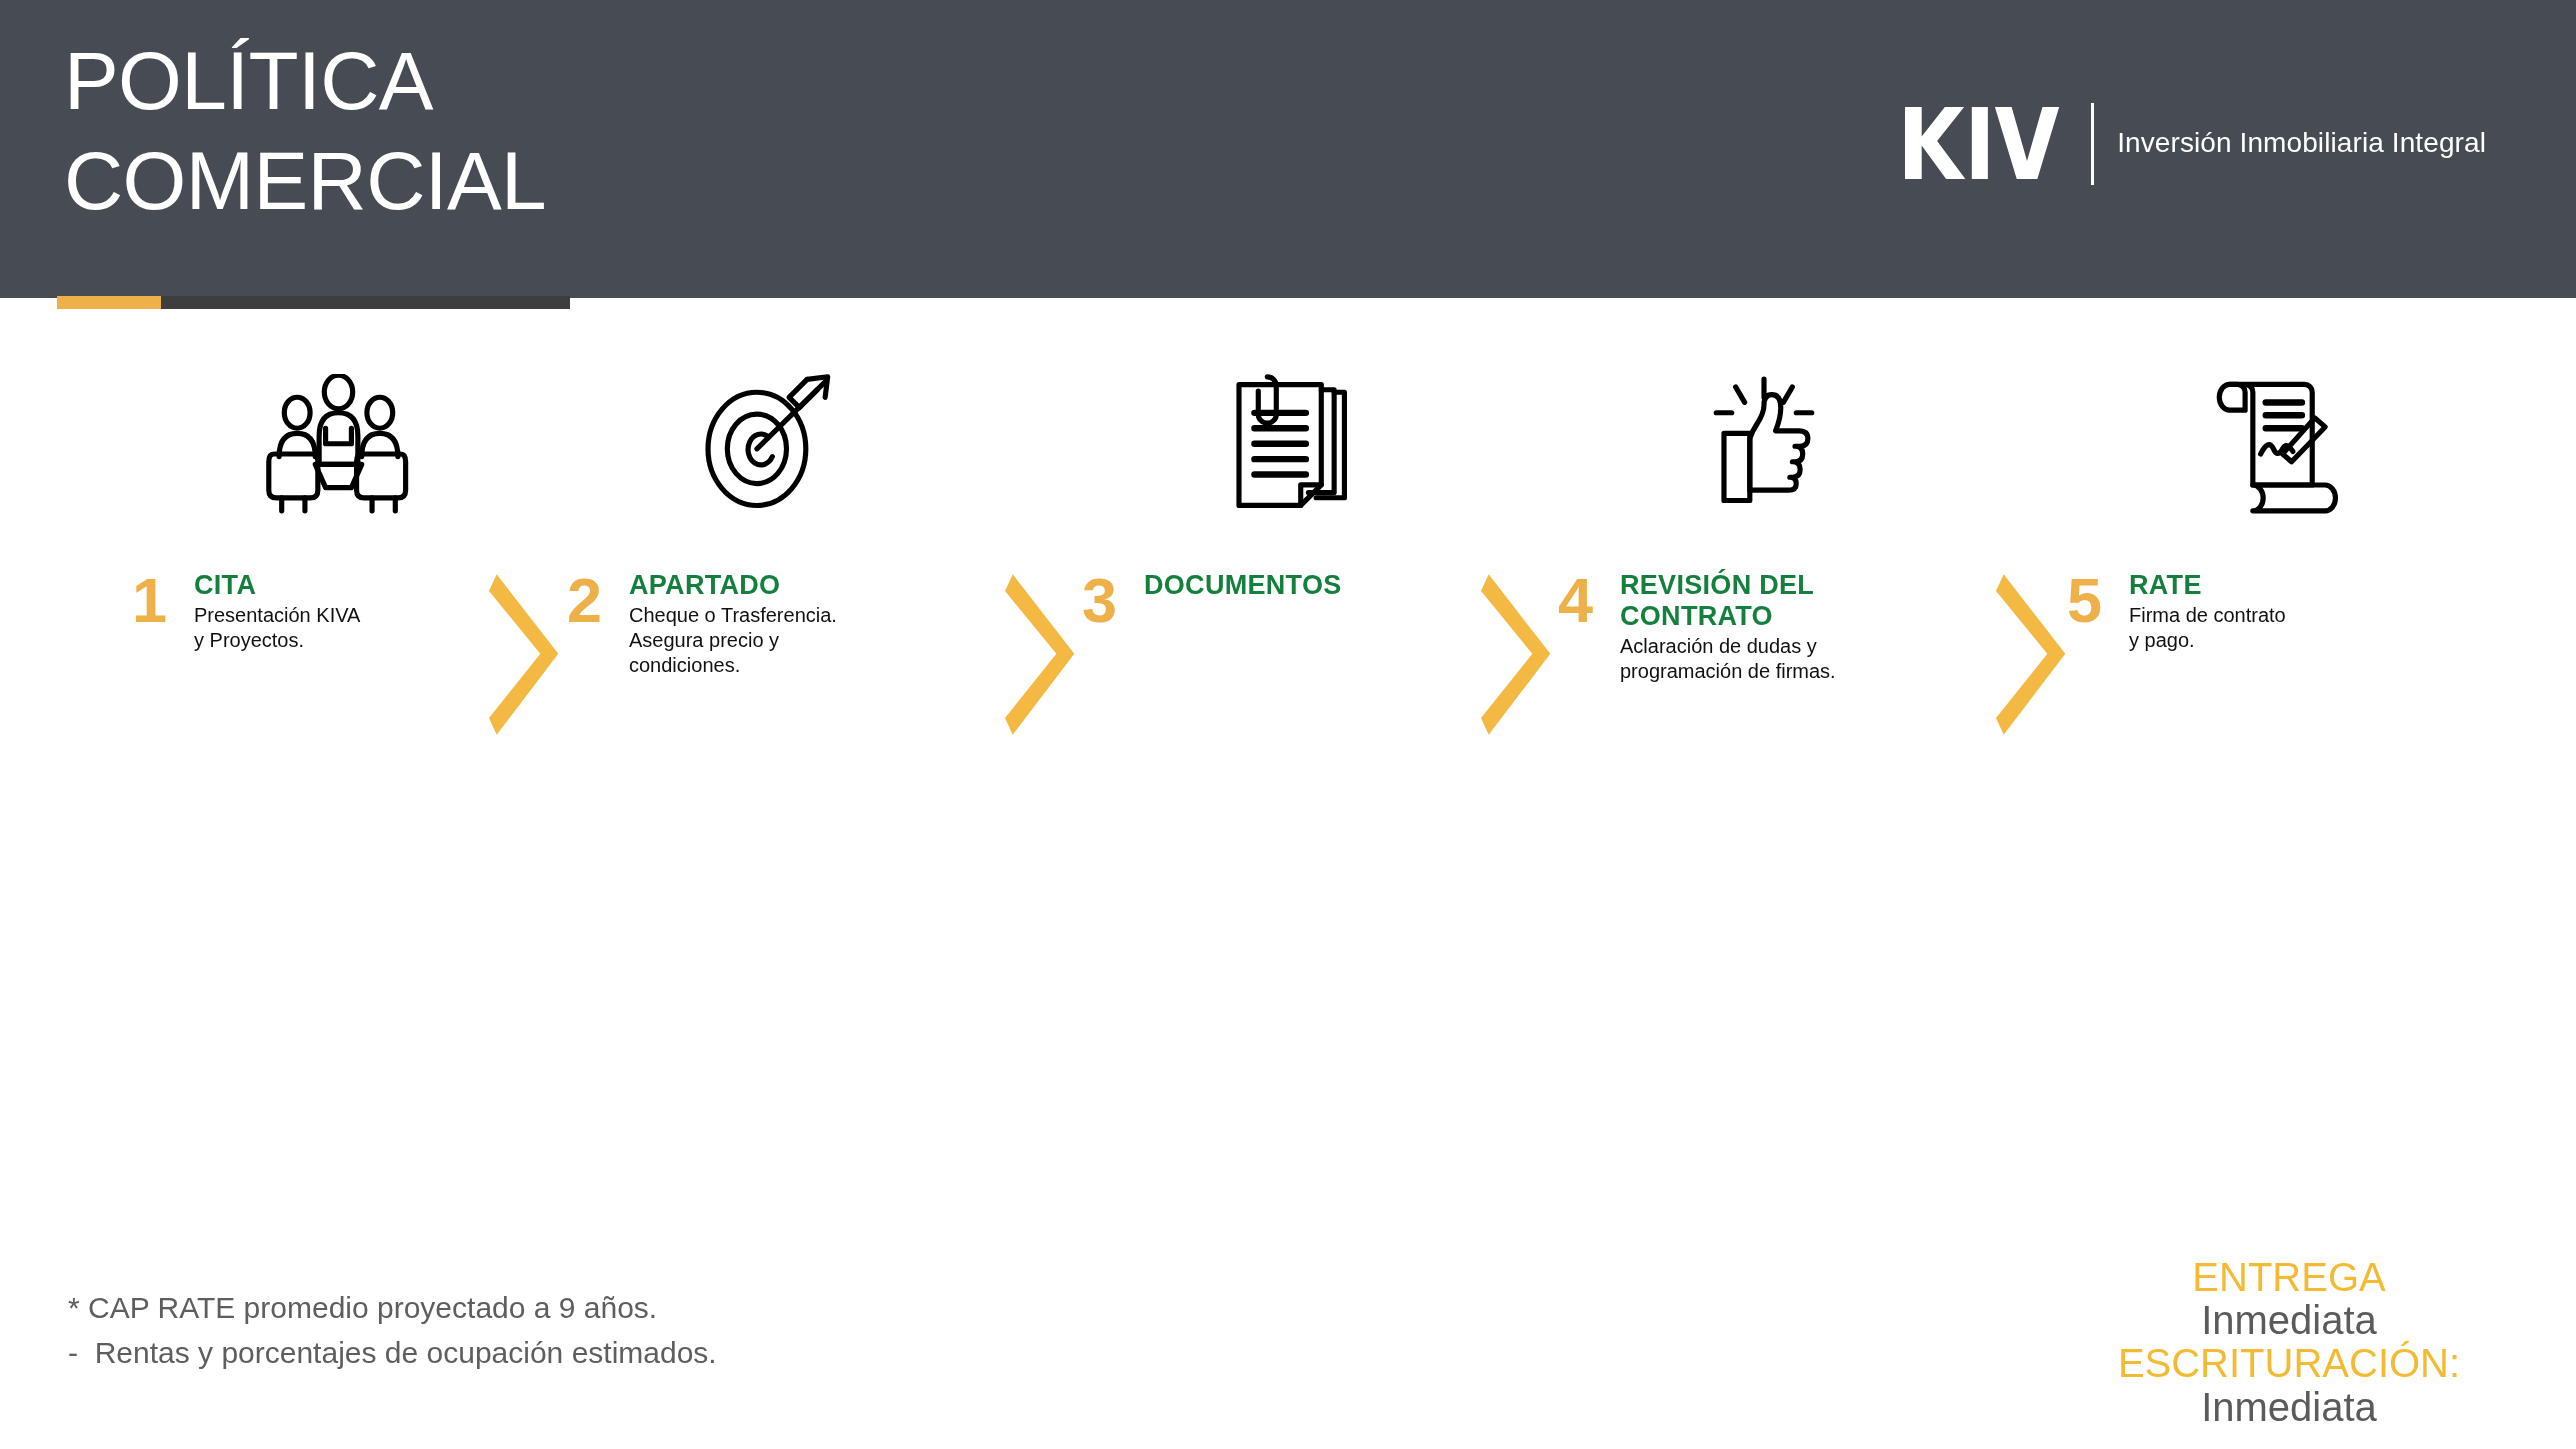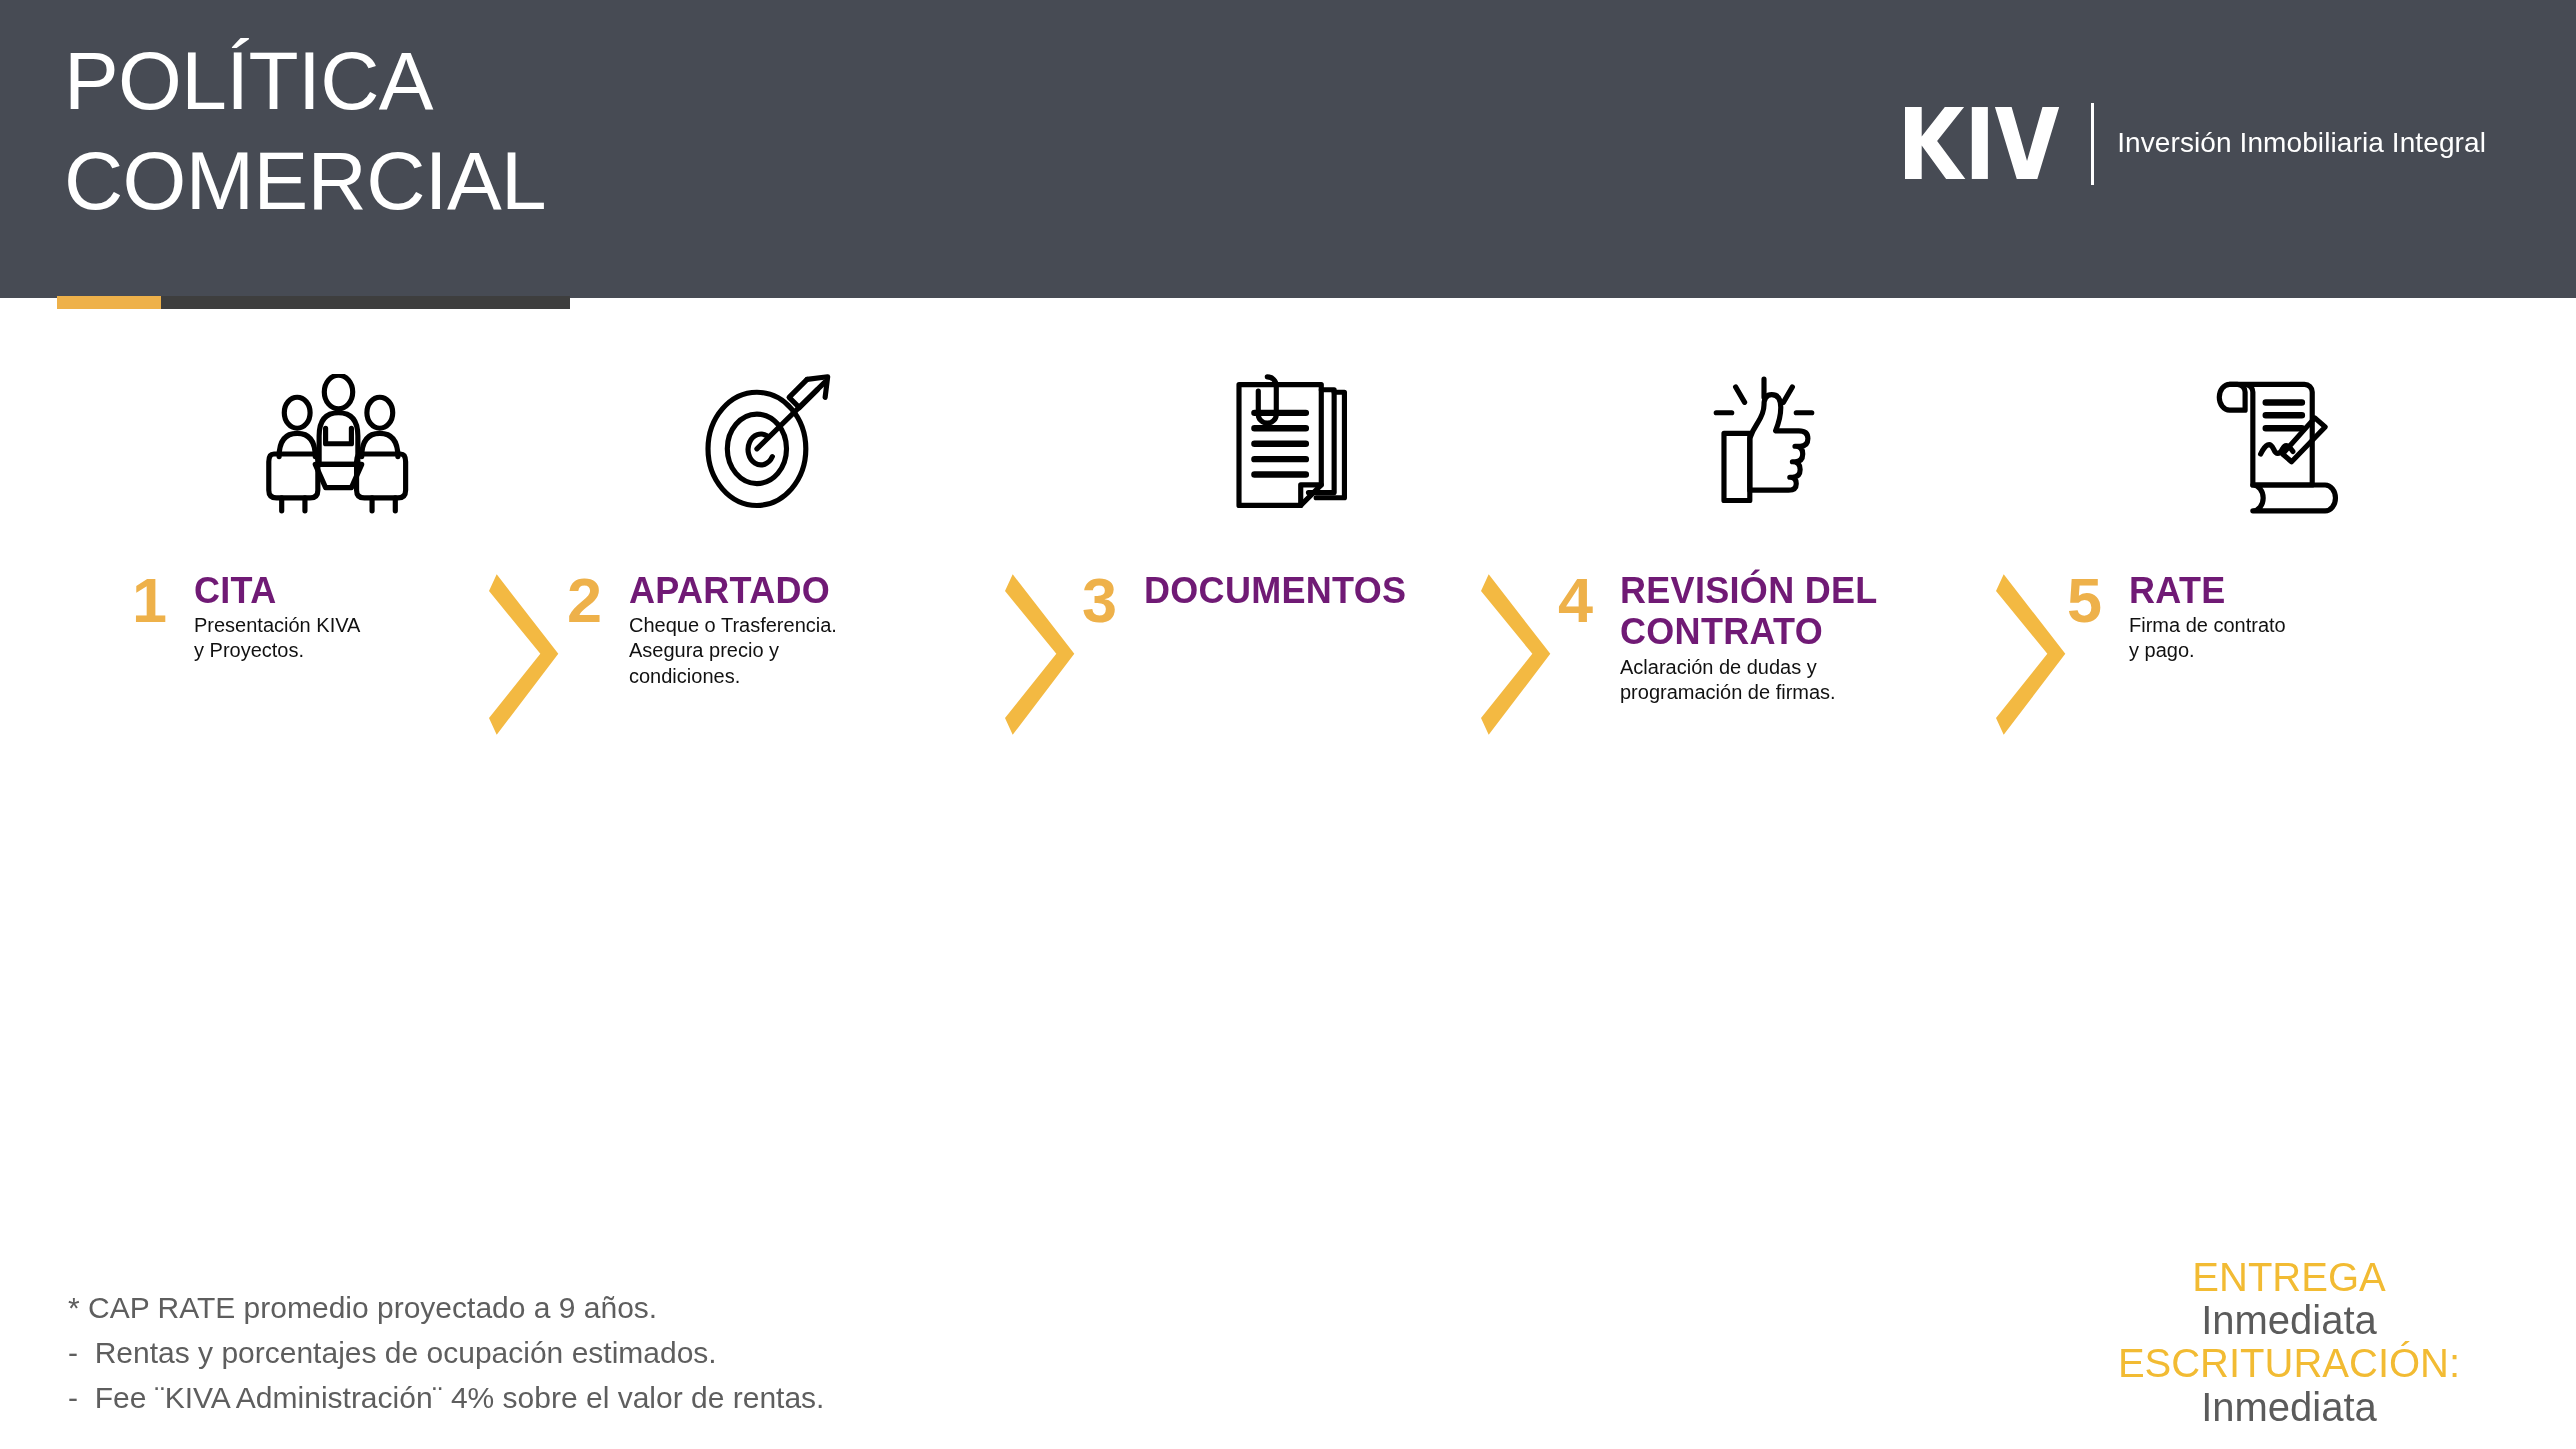--- a/index.html
+++ b/index.html
@@ -113,22 +113,22 @@
     font-size: 63px;
     font-weight: 700;
     line-height: 0.82;
     width: 62px;
     flex: none;
     text-align: left;
     margin-top: 5.2px;
   }
   .step-text { flex: 1 1 auto; }
   .step-head {
-    color: #701a75;
-    font-size: 36px;
+    color: #15803d;
+    font-size: 27px;
     font-weight: 700;
     line-height: 1.15;
     letter-spacing: 0.3px;
     white-space: pre-line;
     margin-bottom: 1.9px;
   }
   .step-desc {
     color: #111111;
     font-size: 20px;
     font-weight: 400;
@@ -340,21 +340,20 @@
 y pago.</div>
       </div>
     </div>
   </div>
 
 </div>
 
 <div class="footnotes">
   <div class="footnote-line">* CAP RATE promedio proyectado a 9 años.</div>
   <div class="footnote-line">-  Rentas y porcentajes de ocupación estimados.</div>
-  <div class="footnote-line">-  Fee ¨KIVA Administración¨ 4% sobre el valor de rentas.</div>
 </div>
 
 <div class="delivery">
   <div class="delivery-label">ENTREGA</div>
   <div class="delivery-value">Inmediata</div>
   <div class="delivery-label">ESCRITURACIÓN:</div>
   <div class="delivery-value">Inmediata</div>
 </div>
 
 

